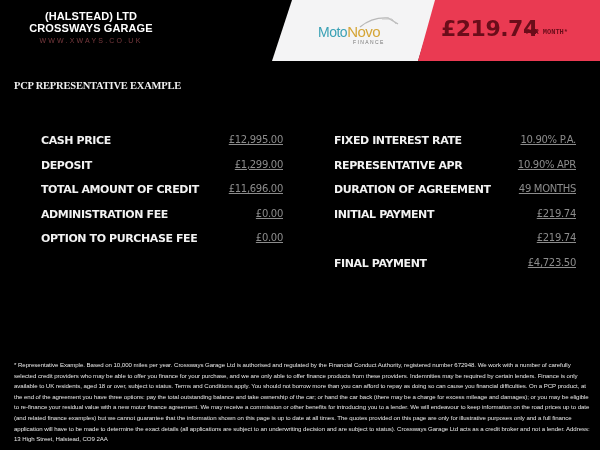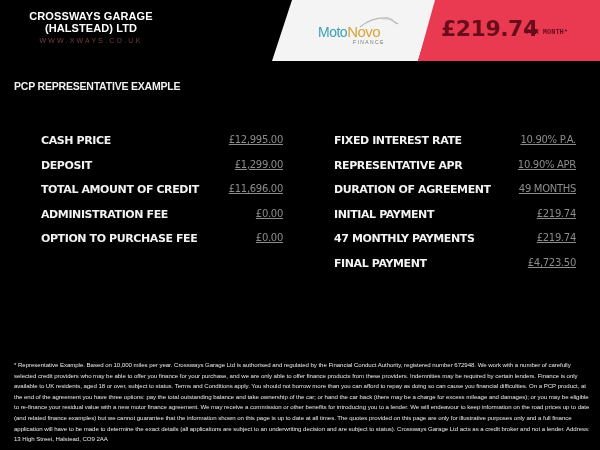--- a/index.html
+++ b/index.html
@@ -17,37 +17,37 @@
 
   .motonovo { position: absolute; left: 318px; top: 22px; }
   .motonovo .moto { font-family: "Liberation Sans", sans-serif; font-size: 14px; color: #3aa1b5; letter-spacing: -0.5px; }
   .motonovo .novo { font-family: "Liberation Sans", sans-serif; font-size: 15px; color: #d5a536; letter-spacing: -0.5px; }
   .motonovo .finance { position: absolute; left: 35px; top: 17px; font-size: 5px; letter-spacing: 1.4px; color: #777; font-family: "Liberation Sans", sans-serif; }
   .motonovo .swoosh { position: absolute; left: 40px; top: -6px; width: 42px; height: 12px; }
 
   .price { position: absolute; left: 441px; top: 16px; font-family: "DejaVu Sans", sans-serif; font-weight: bold; font-size: 22px; color: #6a0d1a; letter-spacing: -0.5px; }
   .per-month { position: absolute; left: 526px; top: 28px; font-family: Liberation Mono, monospace; font-weight: bold; font-size: 7px; color: #6a0d1a; }
 
-  .section-title { position: absolute; left: 14px; top: 80px; font-family: Liberation Sans, sans-serif; font-size: 10.5px; font-weight: bold; color: #f0f0f0; letter-spacing: -0.2px; }
+  .section-title { position: absolute; left: 14px; top: 80px; font-family: Liberation Serif, serif; font-size: 10.5px; font-weight: bold; color: #f0f0f0; letter-spacing: -0.2px; }
 
   .col { position: absolute; top: 134px; margin-left: 8px; }
   .col.left { left: 33px; width: 242px; }
   .col.right { left: 326px; width: 242px; }
   .row { position: relative; height: 24.6px; margin-bottom: 0; }
   .row .label { position: absolute; left: 0; top: 0; font-family: "DejaVu Sans", sans-serif; font-weight: bold; font-size: 11px; color: #f2f2f2; letter-spacing: -0.4px; white-space: nowrap; }
   .row .value { position: absolute; right: 0; top: 0; font-family: "DejaVu Sans", sans-serif; font-size: 10px; color: #8c8c8c; letter-spacing: -0.3px; white-space: nowrap; text-decoration: underline; }
 
   .footnote { position: absolute; left: 14px; top: 360px; width: 580px; font-family: "Liberation Sans", sans-serif; font-size: 6.1px; line-height: 10.6px; color: #e8e8e8; letter-spacing: -0.05px; }
 </style>
 </head>
 <body>
 
 <div class="dealer">
+  <div class="dealer-name">(HALSTEAD) LTD</div>
   <div class="dealer-name">CROSSWAYS GARAGE</div>
-  <div class="dealer-name">(HALSTEAD) LTD</div>
   <div class="dealer-url">WWW.XWAYS.CO.UK</div>
 </div>
 
 <div class="brand-white"></div>
 <div class="brand-red"></div>
 
 <div class="motonovo">
   <svg class="swoosh" viewBox="0 0 42 12">
     <path d="M2 11 Q14 1 30 2 L40 8" fill="none" stroke="#b9b9b9" stroke-width="1.4"></path>
     <path d="M24 3 L34 3 L38 8" fill="none" stroke="#c8c8c8" stroke-width="1"></path>
@@ -95,21 +95,20 @@
   </div>
   <div class="row">
     <span class="label">DURATION OF AGREEMENT</span>
     <span class="value">49 MONTHS</span>
   </div>
   <div class="row">
     <span class="label">INITIAL PAYMENT</span>
     <span class="value">£219.74</span>
   </div>
   <div class="row">
-    <span class="label">47 MONTHLY PAYMENTS</span>
     <span class="value">£219.74</span>
   </div>
   <div class="row">
     <span class="label">FINAL PAYMENT</span>
     <span class="value">£4,723.50</span>
   </div>
 </div>
 
 <div class="footnote">* Representative Example. Based on 10,000 miles per year. Crossways Garage Ltd is authorised and regulated by the Financial Conduct Authority, registered number 672948. We work with a number of carefully selected credit providers who may be able to offer you finance for your purchase, and we are only able to offer finance products from these providers. Indemnities may be required by certain lenders. Finance is only available to UK residents, aged 18 or over, subject to status. Terms and Conditions apply. You should not borrow more than you can afford to repay as doing so can cause you financial difficulties. On a PCP product, at the end of the agreement you have three options: pay the total outstanding balance and take ownership of the car; or hand the car back (there may be a charge for excess mileage and damages); or you may be eligible to re-finance your residual value with a new motor finance agreement. We may receive a commission or other benefits for introducing you to a lender. We will endeavour to keep information on the road prices up to date (and related finance examples) but we cannot guarantee that the information shown on this page is up to date at all times. The quotes provided on this page are only for illustrative purposes only and a full finance application will have to be made to determine the exact details (all applications are subject to an underwriting decision and are subject to status). Crossways Garage Ltd acts as a credit broker and not a lender. Address: 13 High Street, Halstead, CO9 2AA</div>
 

